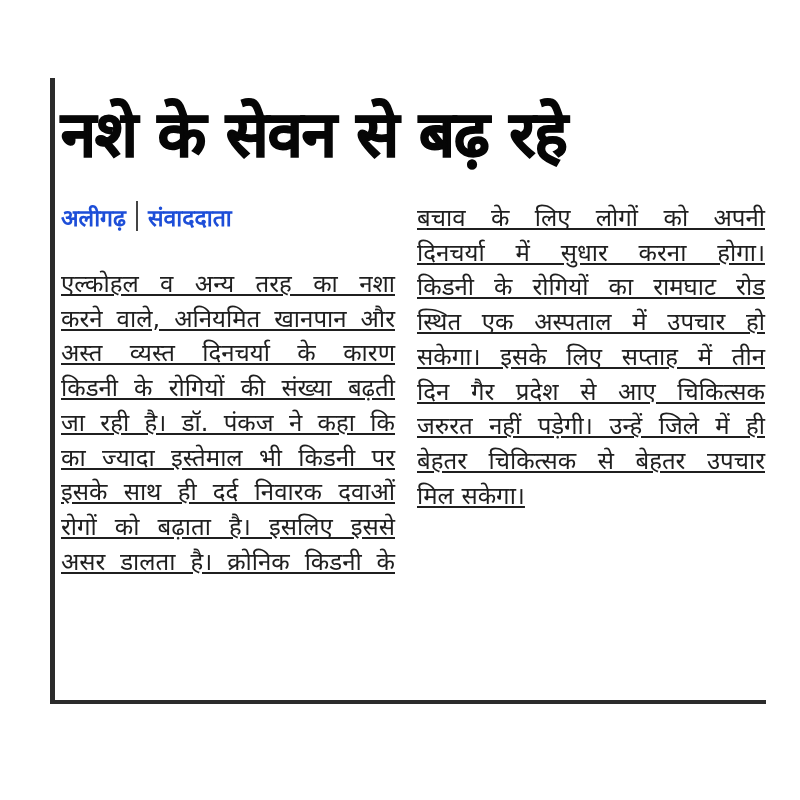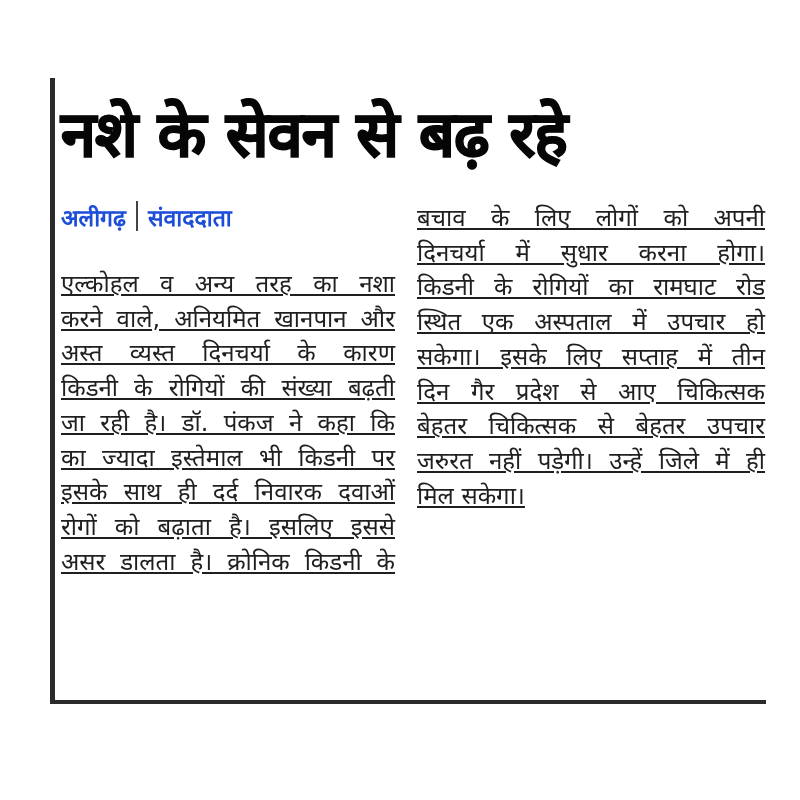--- a/index.html
+++ b/index.html
@@ -127,21 +127,21 @@
       </div>
 
       <div class="col-right">
         <div class="bodytext">
           <div class="bodyline jline">बचाव के लिए लोगों को अपनी</div>
           <div class="bodyline jline">दिनचर्या में सुधार करना होगा।</div>
           <div class="bodyline jline">किडनी के रोगियों का रामघाट रोड</div>
           <div class="bodyline jline">स्थित एक अस्पताल में उपचार हो</div>
           <div class="bodyline jline">सकेगा। इसके लिए सप्ताह में तीन</div>
           <div class="bodyline jline">दिन गैर प्रदेश से आए चिकित्सक</div>
+          <div class="bodyline jline">जरुरत नहीं पड़ेगी। उन्हें जिले में ही</div>
           <div class="bodyline jline">बेहतर चिकित्सक से बेहतर उपचार</div>
-          <div class="bodyline jline">जरुरत नहीं पड़ेगी। उन्हें जिले में ही</div>
           <div class="bodyline">मिल सकेगा।</div>
         </div>
       </div>
 
     </div>
   </div>
 </div>
 
 </body></html>

